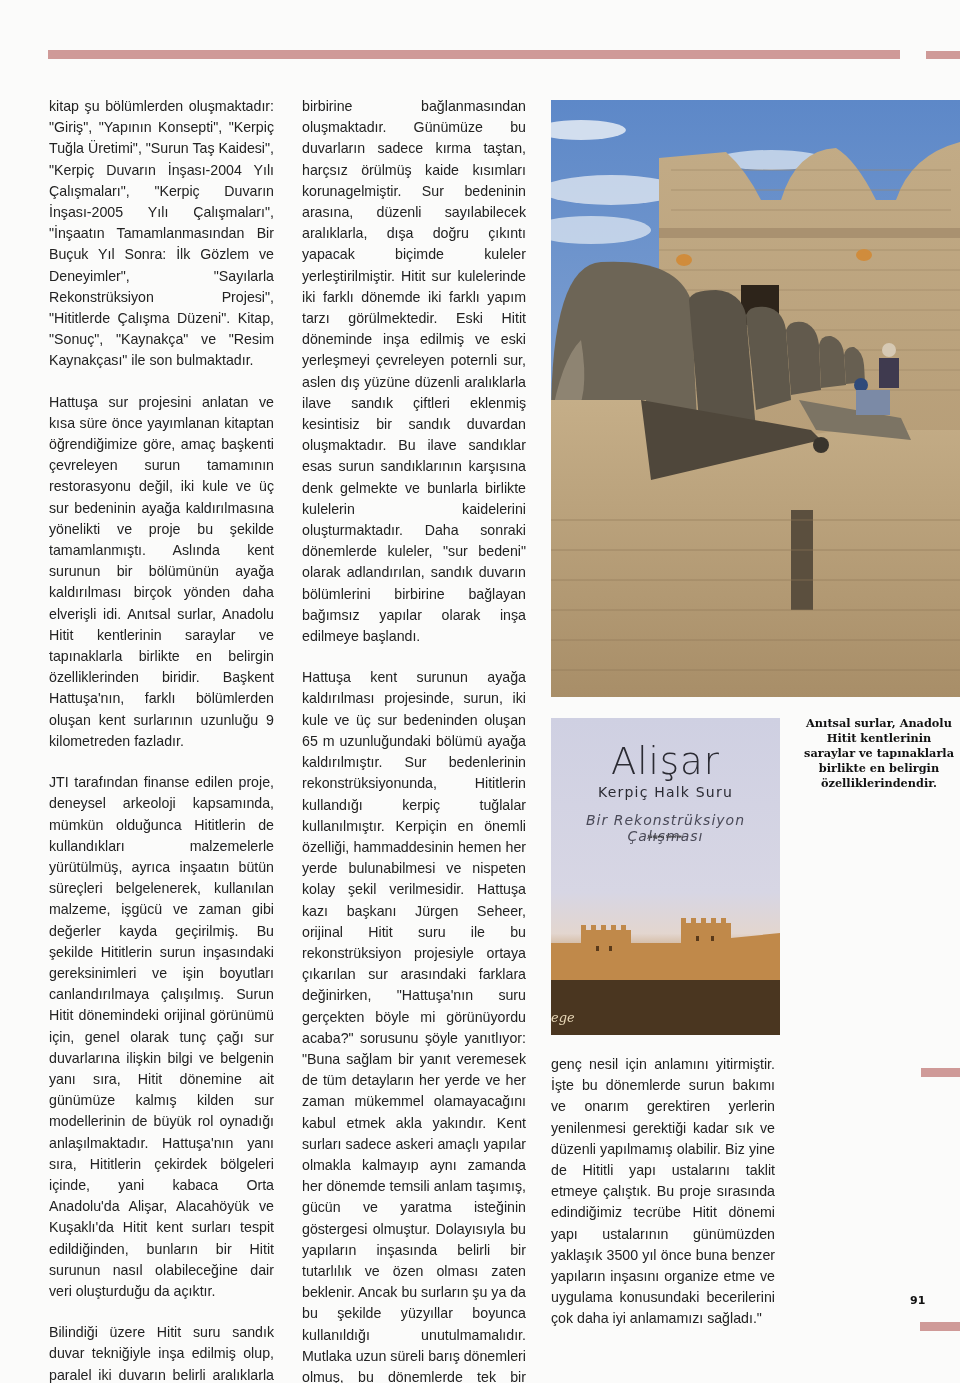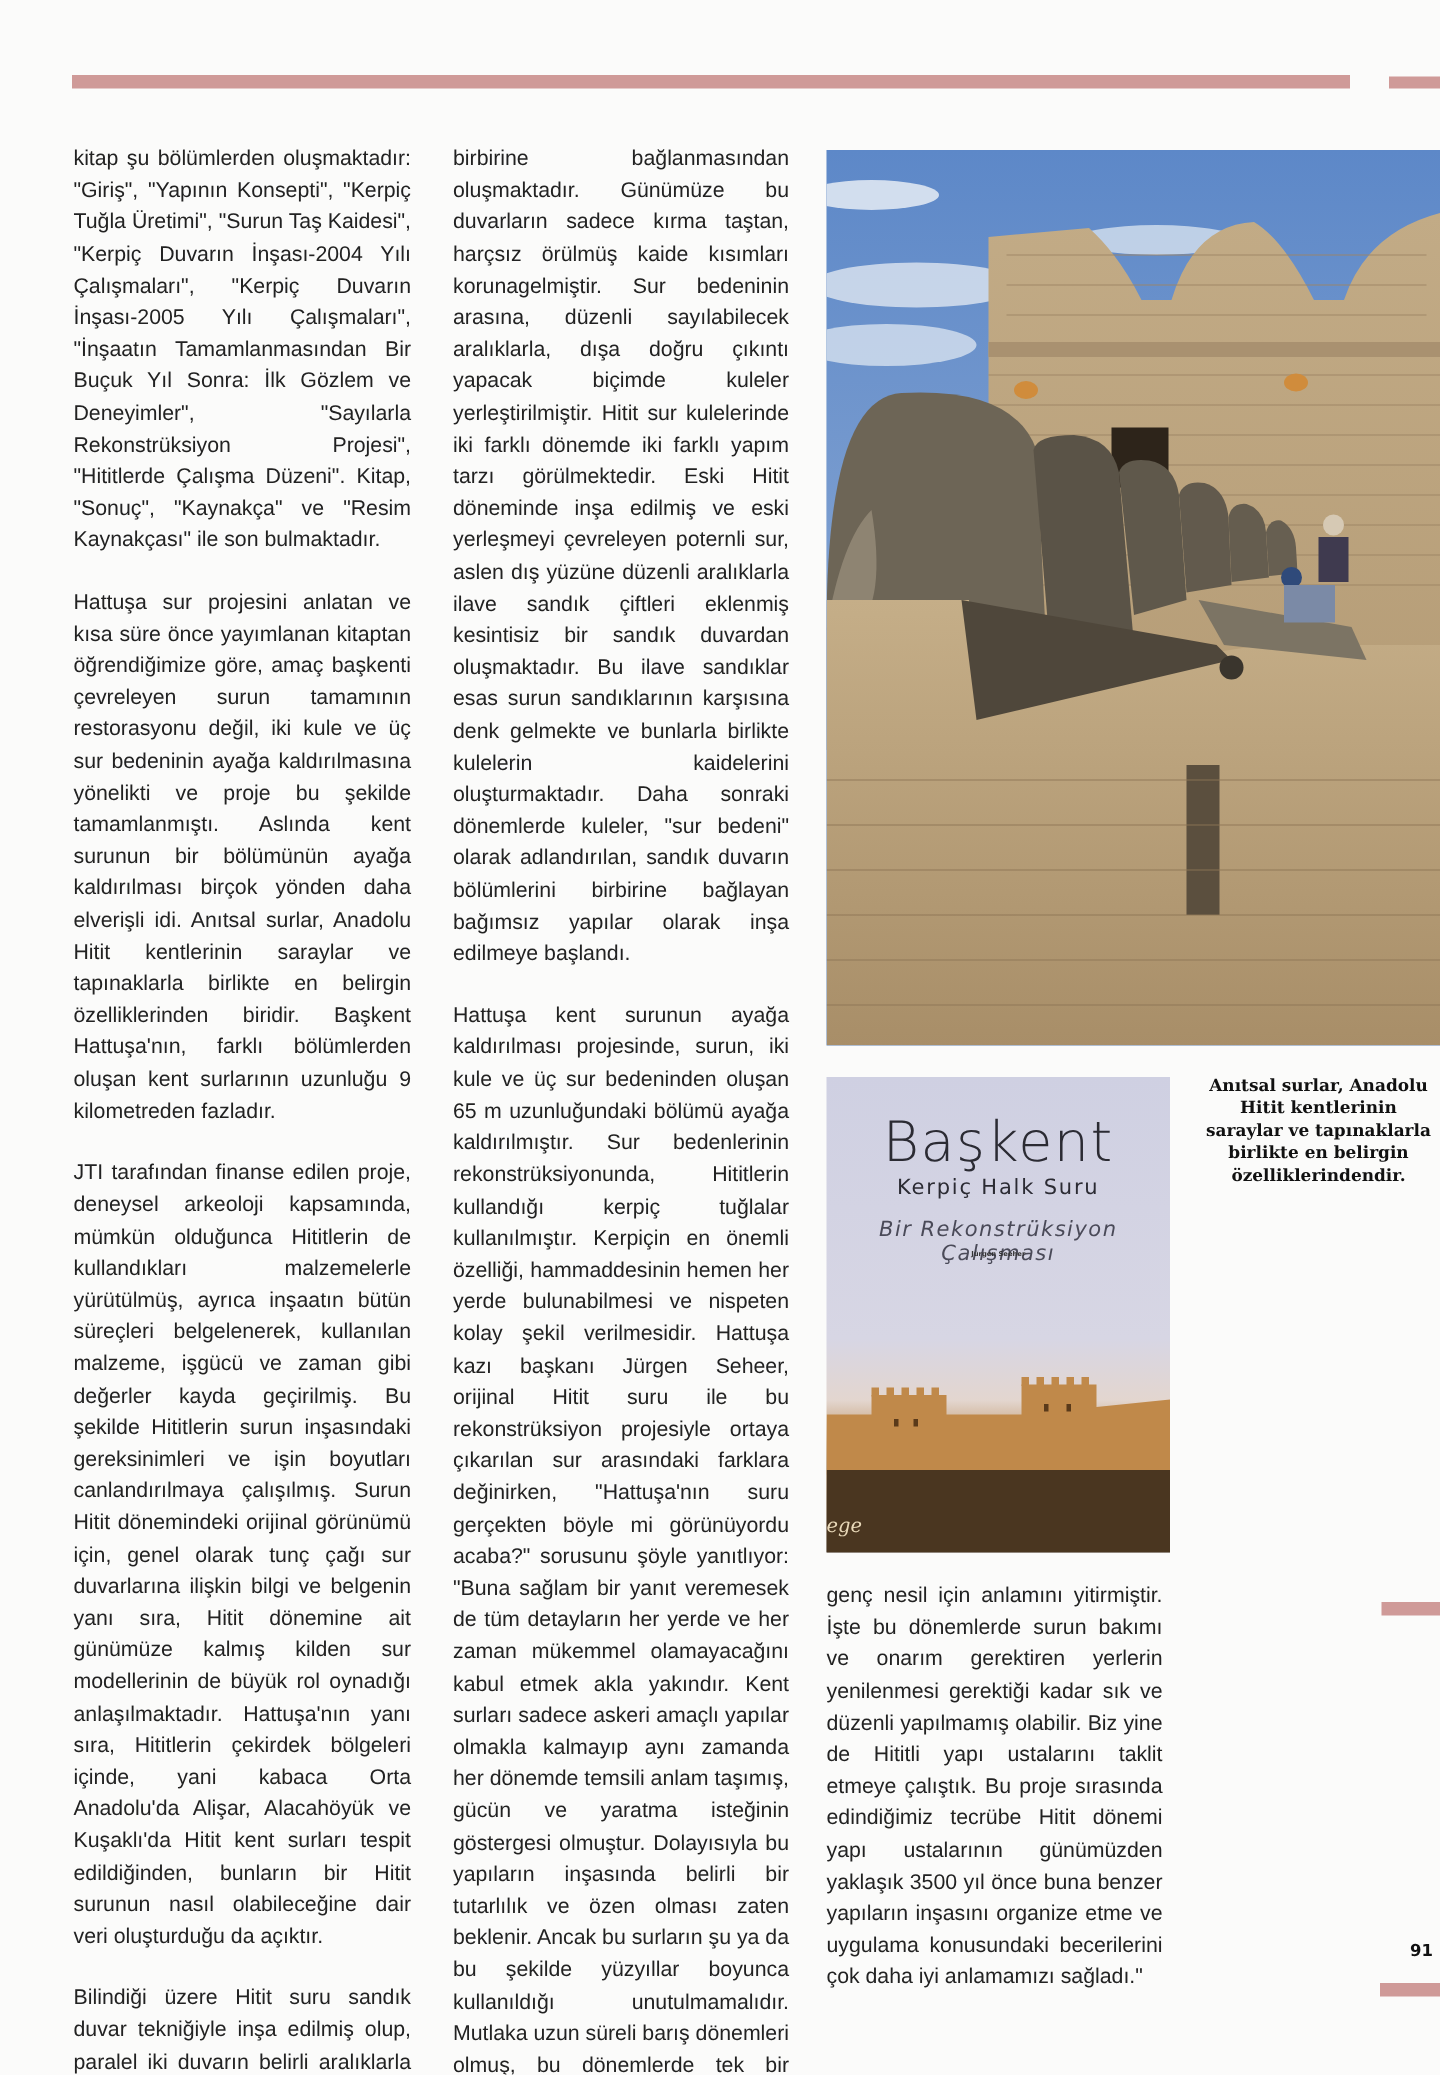--- a/index.html
+++ b/index.html
@@ -48,21 +48,21 @@
   .cover-logo {
     position: absolute; left: 0; width: 100%; bottom: 10px; text-align: left;
     font-family: "DejaVu Serif", serif; font-style: italic; font-size: 13px; color: #e8d8b8;
   }
   .caption {
     position: absolute; left: 804px; top: 716px; width: 150px;
     font-family: "DejaVu Serif", serif; font-weight: bold; font-size: 11.3px;
     line-height: 15px; color: #111; text-align: center;
   }
   .page-number {
-    position: absolute; left: 940px; top: 1294px;
+    position: absolute; left: 910px; top: 1294px;
     font-family: "DejaVu Sans", sans-serif; font-weight: bold; font-size: 11px; color: #111;
   }
 </style>
 </head>
 <body>
 
 <div class="bar" style="left:48px; top:50px; width:852px; height:9px;"></div>
 <div class="bar" style="left:926px; top:51px; width:34px; height:8px;"></div>
 <div class="bar" style="left:921px; top:1068px; width:39px; height:9px;"></div>
 <div class="bar" style="left:920px; top:1322px; width:40px; height:9px;"></div>
@@ -143,21 +143,21 @@
     <path d="M248 300 L350 318 L360 340 L265 330 Z" fill="#7c7464"></path>
     <circle cx="270" cy="345" r="8" fill="#3a352d"></circle>
     <circle cx="338" cy="250" r="7" fill="#d6c9b4"></circle>
     <rect x="328" y="258" width="20" height="30" fill="#3f3a4f"></rect>
     <circle cx="310" cy="285" r="7" fill="#2f4a7a"></circle>
     <rect x="305" y="290" width="34" height="25" fill="#7b8aa6"></rect>
   </svg>
 </div>
 
 <div class="cover">
-  <div class="cover-title">Başkent</div>
+  <div class="cover-title">Alişar</div>
   <div class="cover-sub">Kerpiç Halk Suru</div>
   <div class="cover-sub2">Bir Rekonstrüksiyon Çalışması</div>
   <div class="cover-author">Jürgen Seeher</div>
   <svg width="229" height="317" viewBox="0 0 229 317" style="position:absolute; left:0; top:0;">
     <path d="M0 225 L30 225 L30 212 L80 212 L80 225 L130 225 L130 205 L180 205 L180 220 L229 215 L229 265 L0 265 Z" fill="#c0894a"></path>
     <g fill="#c0894a">
       <rect x="30" y="207" width="5" height="6"></rect>
         <rect x="40" y="207" width="5" height="6"></rect>
         <rect x="50" y="207" width="5" height="6"></rect>
         <rect x="60" y="207" width="5" height="6"></rect>

